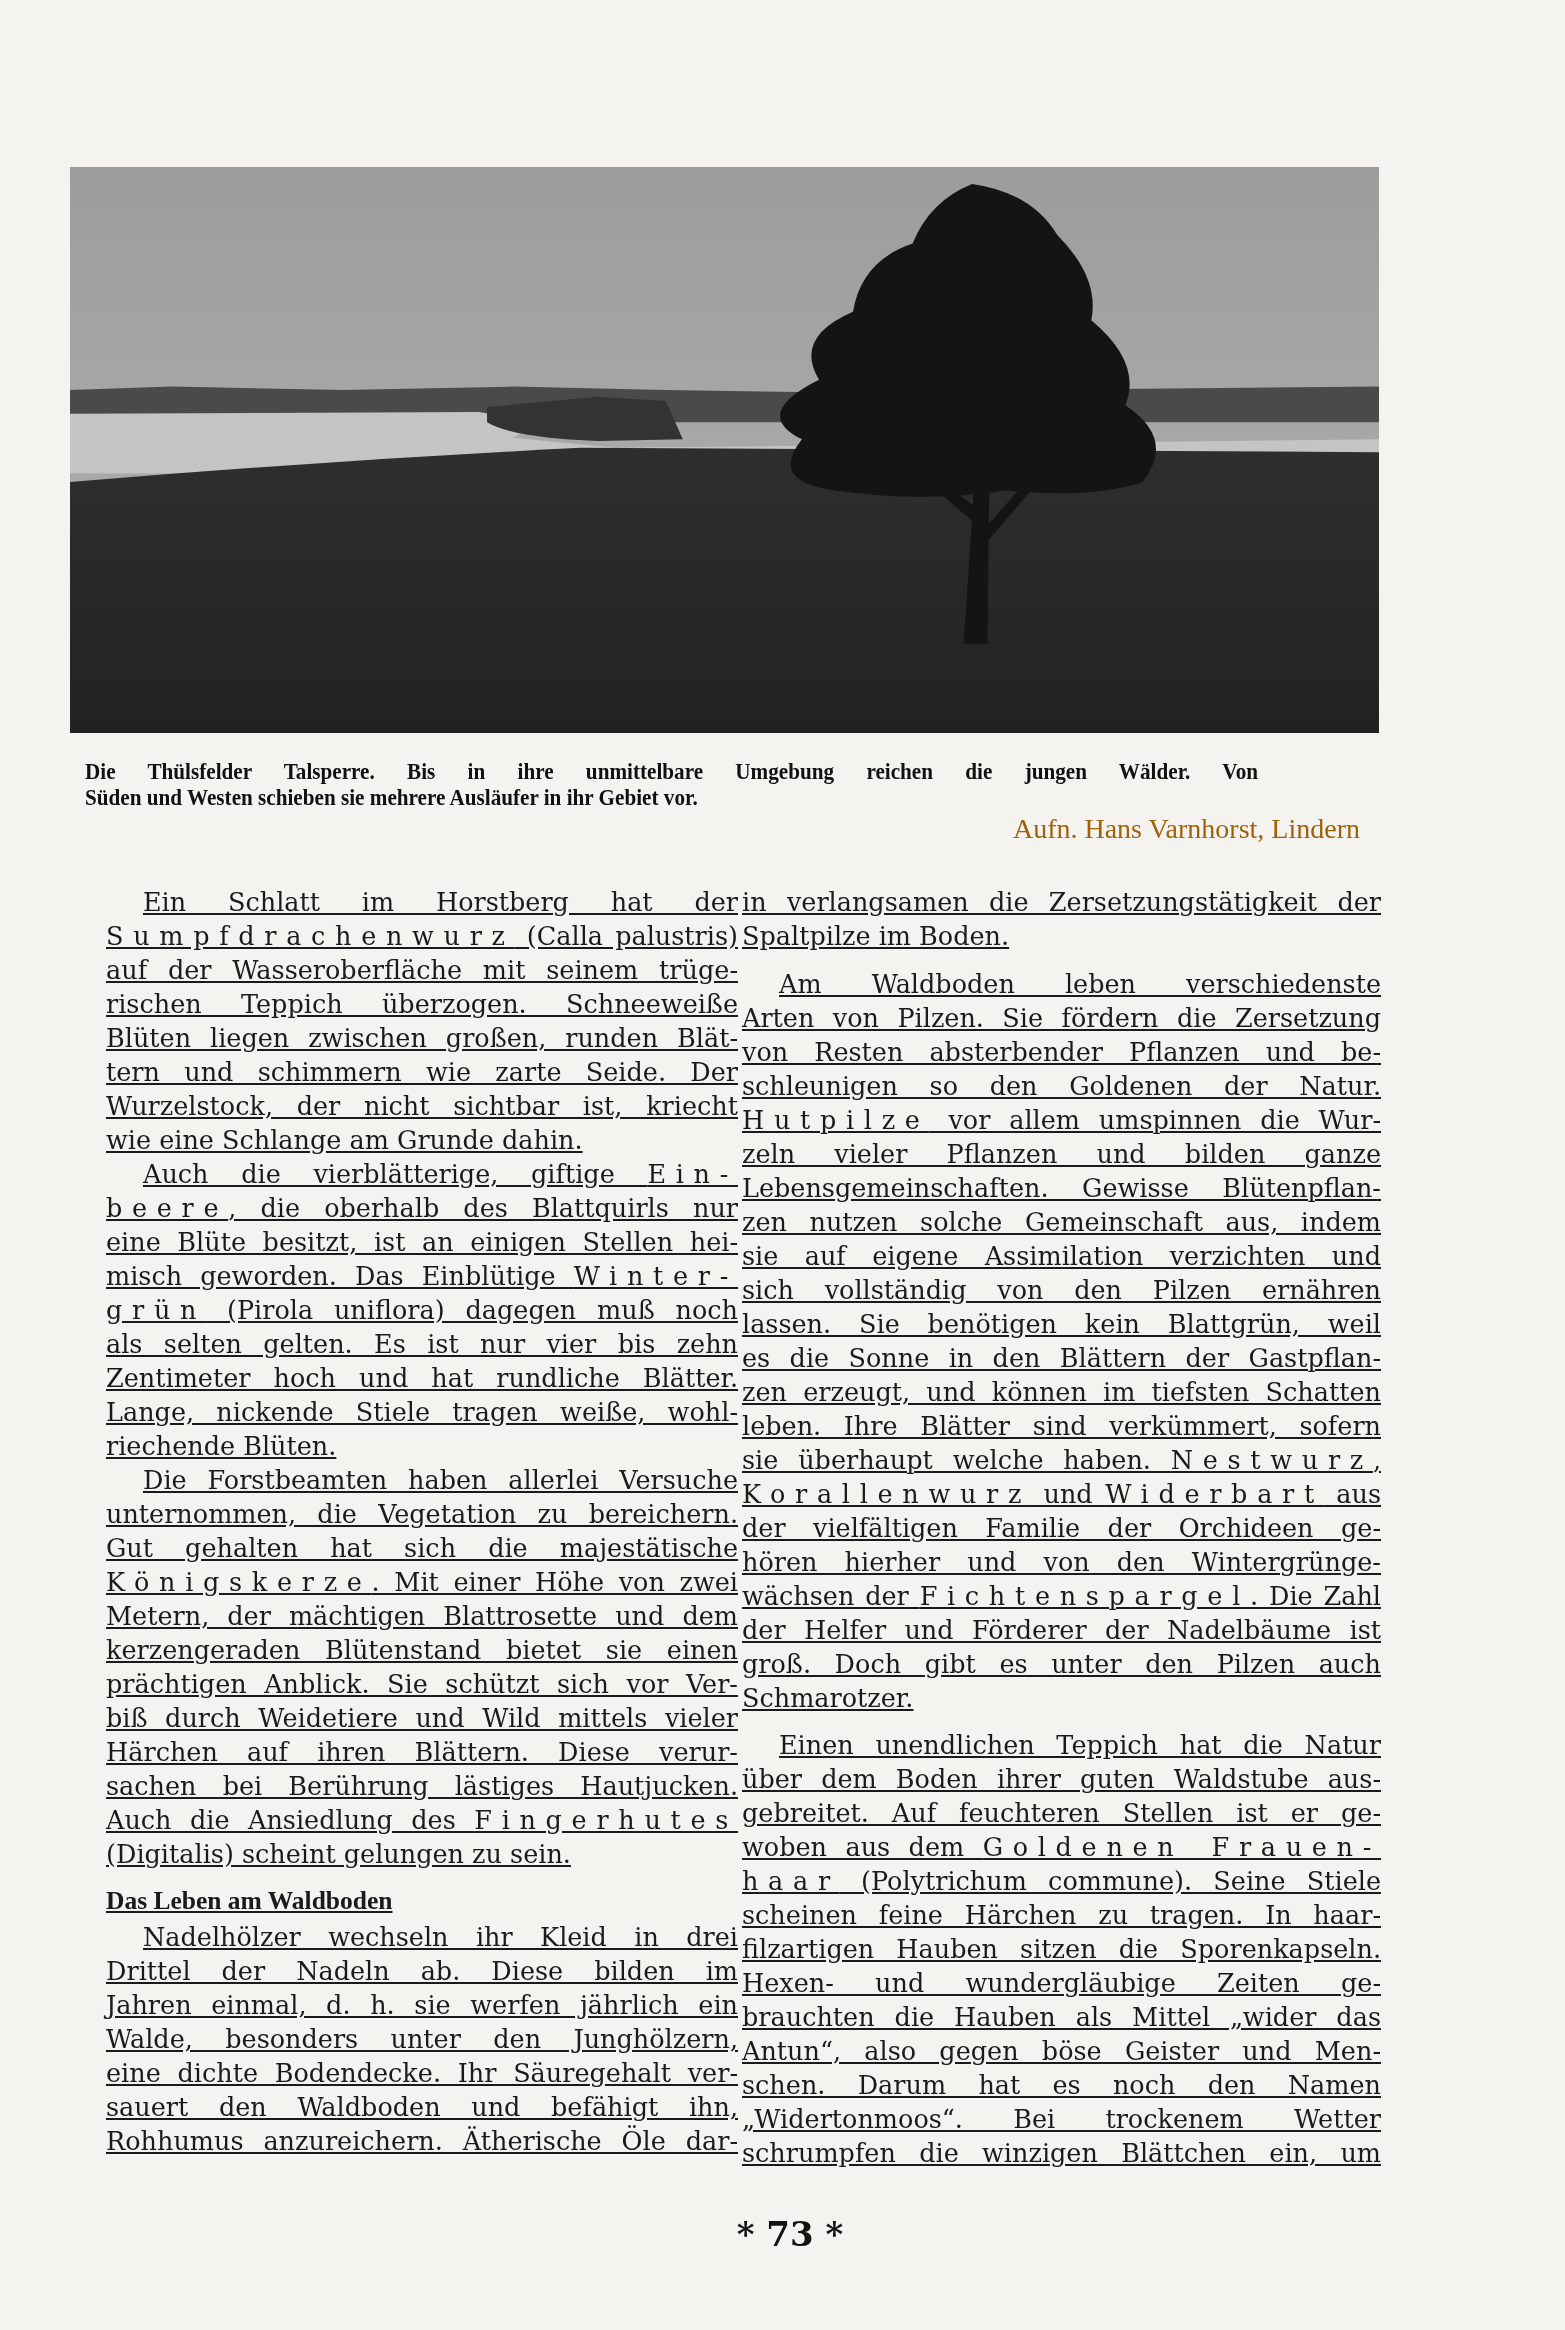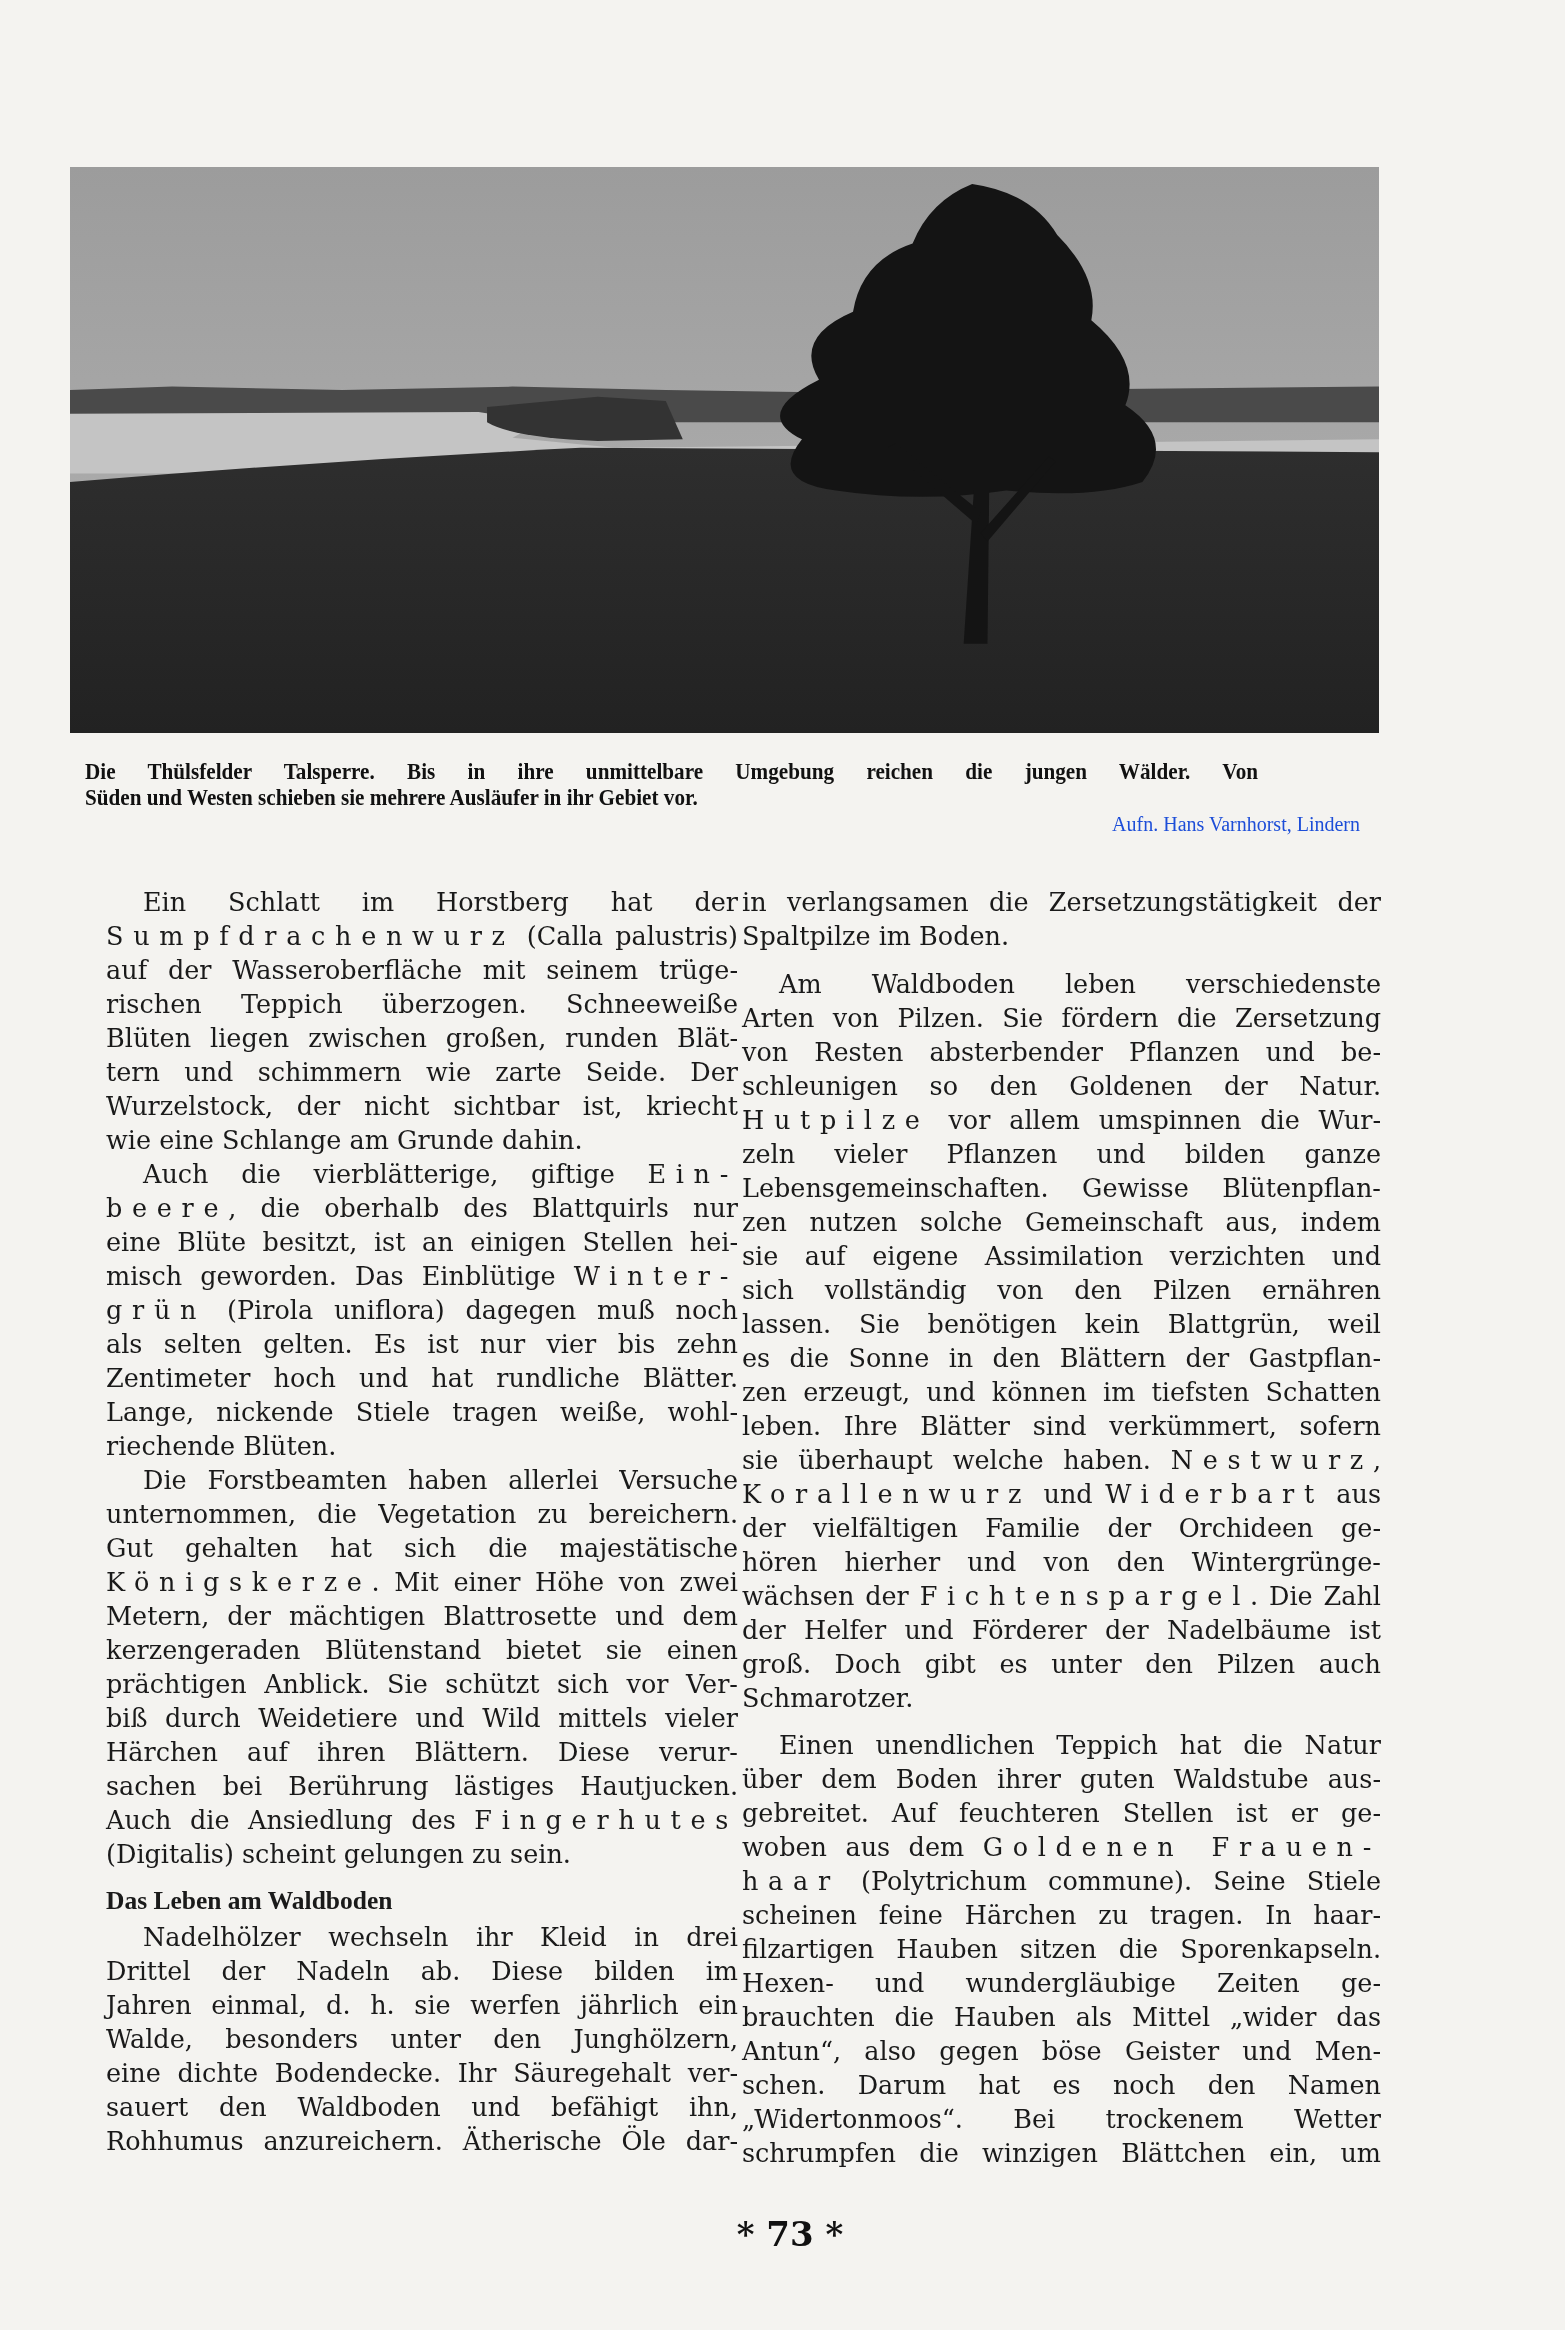--- a/index.html
+++ b/index.html
@@ -17,25 +17,25 @@
   .caption {
     position:absolute; left:85px; top:759px; width:1275px;
     font-family:"Liberation Serif", serif; font-weight:bold;
     font-size:23px; line-height:25.5px; color:#111;
     transform:scaleX(0.92); transform-origin:left top;
   }
   .caption .cline { display:block; text-align:justify; text-align-last:justify; white-space:nowrap; }
   .caption .cline.last { text-align-last:left; }
   .credit {
     position:absolute; right:206px; top:813px;
-    font-family:"Liberation Serif", serif; font-size:20px; color:#1d4ed8;
+    font-family:"Liberation Serif", serif; font-size:28px; color:#a16207;
   }
   .col {
     position:absolute; top:885px; width:632px;
-    font-size:25.5px; line-height:34px;
+    font-size:25.5px; line-height:34px;text-decoration:underline;
   }
   .col.left { left:106px; }
   .col.right { left:742px; width:639px; }
   .line {
     display:block; height:34px; white-space:nowrap;
     text-align:justify; text-align-last:justify;
   }
   .line.last { text-align-last:left; }
   .line.indent { padding-left:37px; }
   .gap { height:13.6px; }

